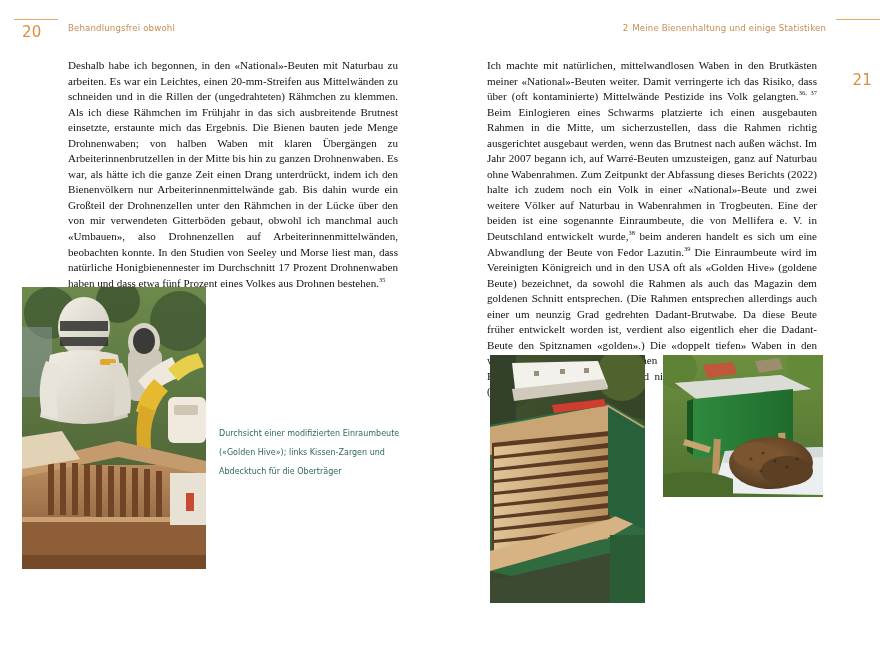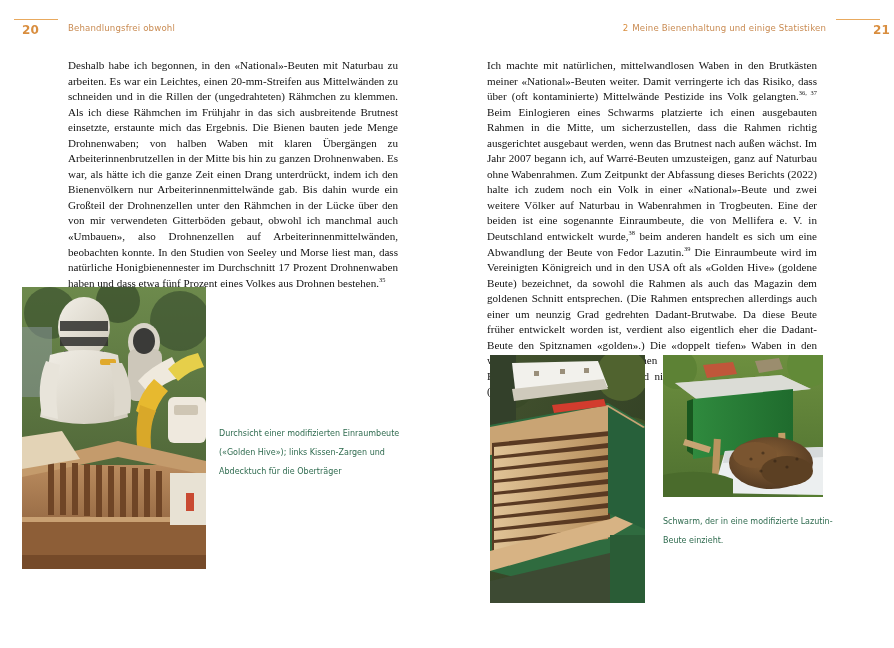--- a/index.html
+++ b/index.html
@@ -22,27 +22,27 @@
     height: 1px;
     background: #e8a95e;
   }
   .rule-left  { left: 14px;  top: 19px; width: 44px; }
   .rule-right { right: 14px; top: 19px; width: 44px; }
 
   .folio {
     position: absolute;
     top: 23px;
     font-family: "DejaVu Sans", sans-serif;
-    font-size: 12px;
-    font-weight: bold;
+    font-size: 15px;
+    font-weight: normal;
     color: #d98e3f;
     letter-spacing: .2px;
   }
   .folio-left  { left: 22px; }
-  .folio-right { right: 4px; }
+  .folio-right { right: 22px; margin-top: 48px; }
 
   .runhead {
     position: absolute;
     top: 23px;
     font-family: "DejaVu Sans", sans-serif;
     font-size: 8.6px;
     color: #c98b52;
     letter-spacing: .15px;
     white-space: nowrap;
   }
@@ -278,15 +278,14 @@
           <circle cx="100" cy="98" r="1.6"></circle>
         <circle cx="112" cy="106" r="1.6"></circle>
           <circle cx="124" cy="112" r="1.6"></circle>
         <circle cx="98" cy="116" r="1.6"></circle>
           <circle cx="134" cy="104" r="1.6"></circle>
       </g>
       <path d="M0 120 q40 -8 70 4 v18 h-70 z" fill="#4a6b2c"></path>
     </svg>
   </div>
 
-  <div class="caption caption-swarm">Schwarm, der in eine modifizierte Lazutin-Beute einzieht.</div>
 
 </div>
 
 </body></html>

